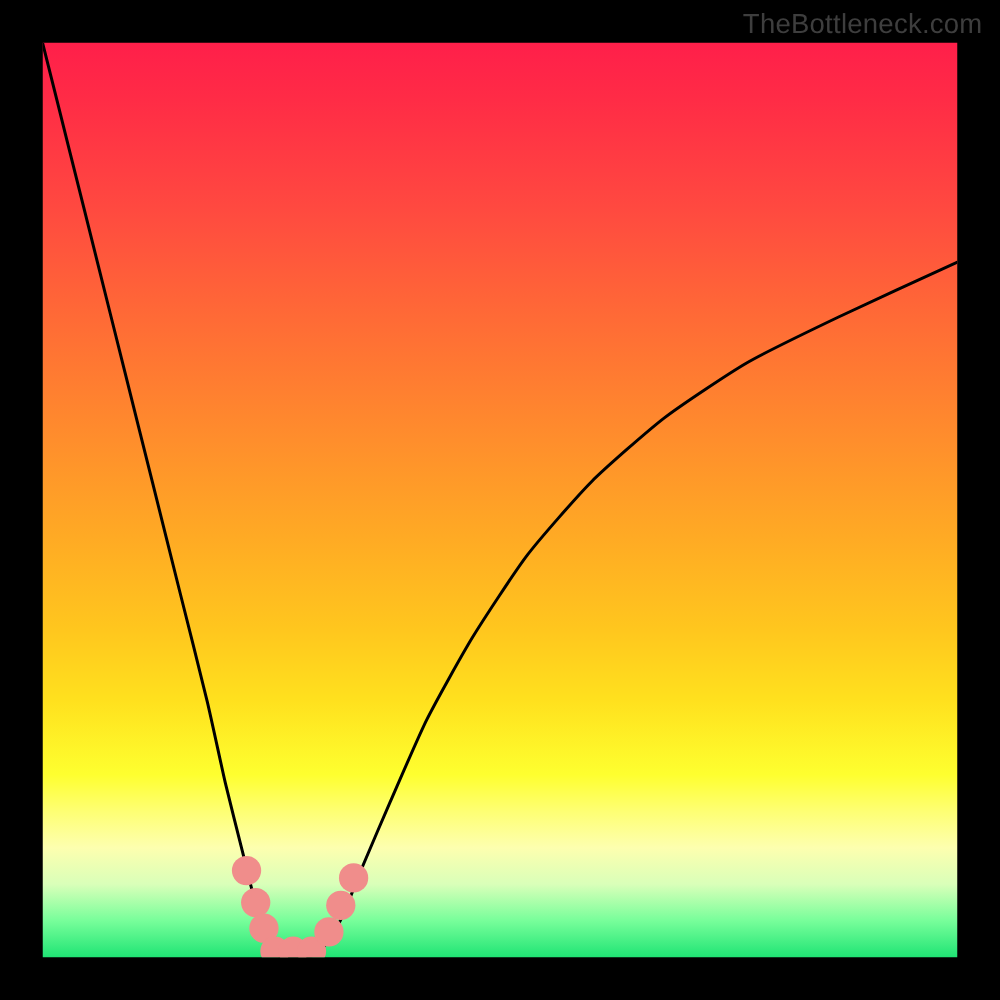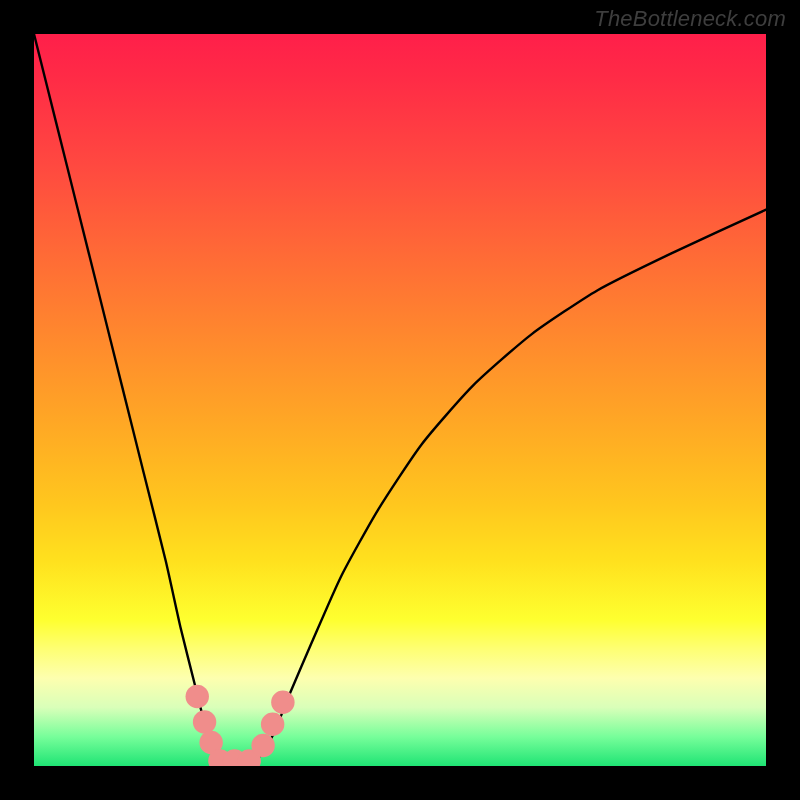--- a/index.html
+++ b/index.html
@@ -11,21 +11,20 @@
     overflow: hidden;
     font-family: Arial, Helvetica, sans-serif;
   }
   .frame {
     position: absolute;
     left: 0;
     top: 0;
     width: 800px;
     height: 670px;
     background: #000000;
-    font-style: italic;
   }
   .plot-area {
     position: absolute;
     left: 34px;
     top: 34px;
     width: 732px;
     height: 732px;
     overflow: hidden;
   }
   .gradient {

